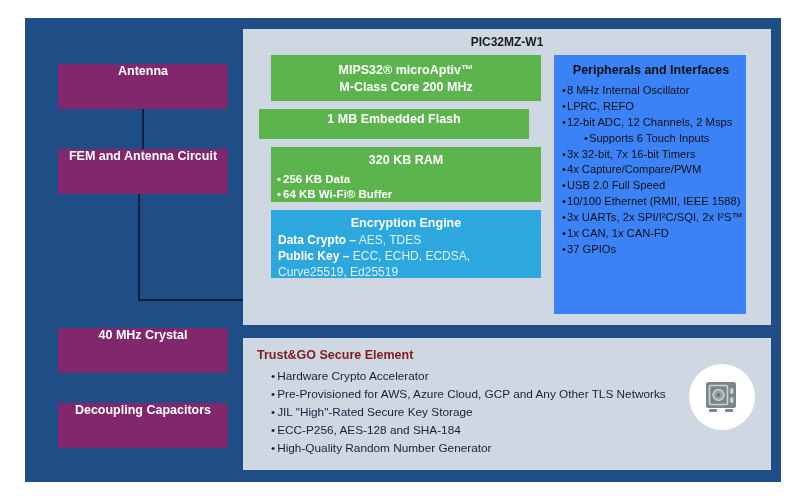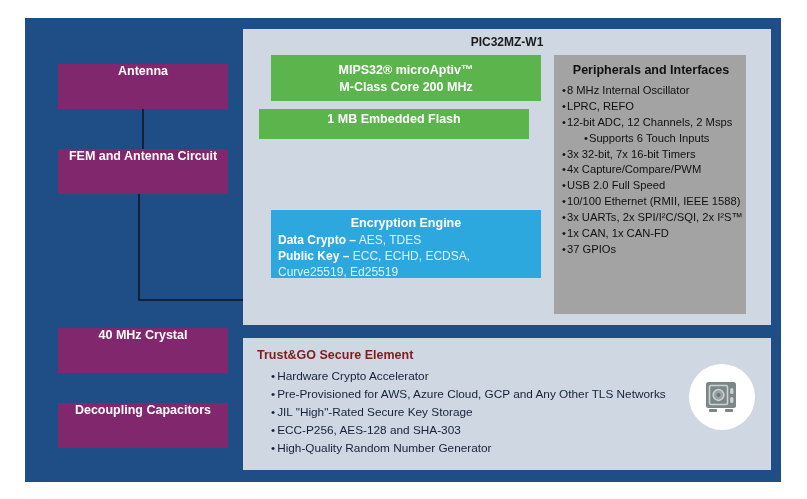--- a/index.html
+++ b/index.html
@@ -78,21 +78,21 @@
 
   
   .blk {
     position: absolute;
     box-sizing: border-box;
     color: #ffffff;
   }
   .green { background: #5CB54C; }
   .cyan  { background: #2DA8DE; }
   .navy  { background: #12306E; }
-  .orange{ background: #a3a3a3; color:#111111; }
+  .orange{ background: #3b82f6; color:#111111; }
 
   .blk-title {
     text-align: center;
     font-weight: bold;
     font-size: 12.5px;
     line-height: 1.35;
   }
 
   
   #core-blk   { left: 28px; top: 26px;  width: 270px; height: 46px; padding-top: 7px; }
@@ -188,20 +188,27 @@
 
     <div class="blk green" id="core-blk">
       <div class="blk-title">MIPS32® microAptiv™</div>
       <div class="blk-title">M-Class Core 200 MHz</div>
     </div>
 
     <div class="blk green" id="flash-blk">
       <div class="blk-title">1 MB Embedded Flash</div>
     </div>
 
+    <div class="blk green" id="ram-blk">
+      <div class="blk-title">320 KB RAM</div>
+      <ul>
+        <li>256 KB Data</li>
+        <li>64 KB Wi-Fi® Buffer</li>
+      </ul>
+    </div>
 
     <div class="blk cyan" id="crypto-blk">
       <div class="blk-title">Encryption Engine</div>
       <div class="crypto-line">
         <b>Data Crypto –</b><span> AES, TDES</span>
       </div>
       <div class="crypto-line">
         <b>Public Key –</b><span> ECC, ECHD, ECDSA,  Curve25519, Ed25519</span>
       </div>
     </div>
@@ -224,21 +231,21 @@
         </ul>
     </div>
   </div>
 
   <div class="light-panel" id="trustgo-panel">
     <div id="trustgo-title">Trust&amp;GO Secure Element</div>
     <ul id="trustgo-list">
         <li>Hardware Crypto Accelerator</li>
         <li>Pre-Provisioned for AWS, Azure Cloud, GCP and Any Other TLS Networks</li>
         <li>JIL "High"-Rated Secure Key Storage</li>
-        <li>ECC-P256, AES-128 and SHA-303</li>
+        <li>ECC-P256, AES-128 and SHA-184</li>
         <li>High-Quality Random Number Generator</li>
       </ul>
 
     <div id="safe-badge">
       <svg width="40" height="40" viewBox="0 0 40 40" aria-hidden="true">
         <rect x="4" y="5" width="30" height="26" rx="2.5" fill="#7C8687"></rect>
         <rect x="7.5" y="8.5" width="18" height="19" rx="1.5" fill="none" stroke="#CBD2D2" stroke-width="1.6"></rect>
         <circle cx="16.5" cy="18" r="5.4" fill="#9AA3A4" stroke="#CBD2D2" stroke-width="1.5"></circle>
         <circle cx="16.5" cy="18" r="2" fill="#6D7678"></circle>
         <rect x="28.2" y="11" width="3.2" height="6" rx="1.6" fill="#CBD2D2"></rect>

